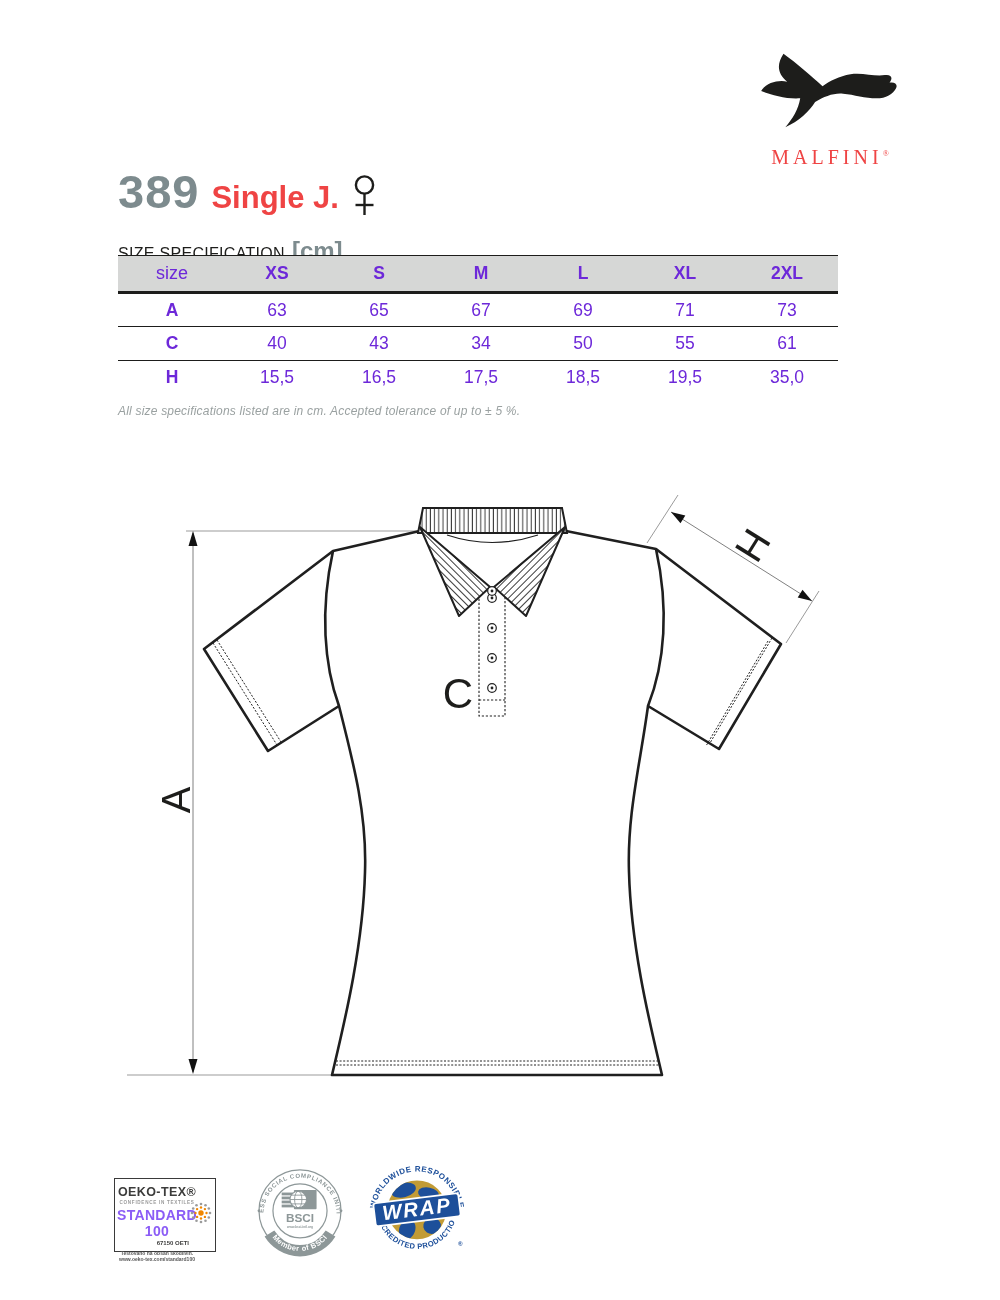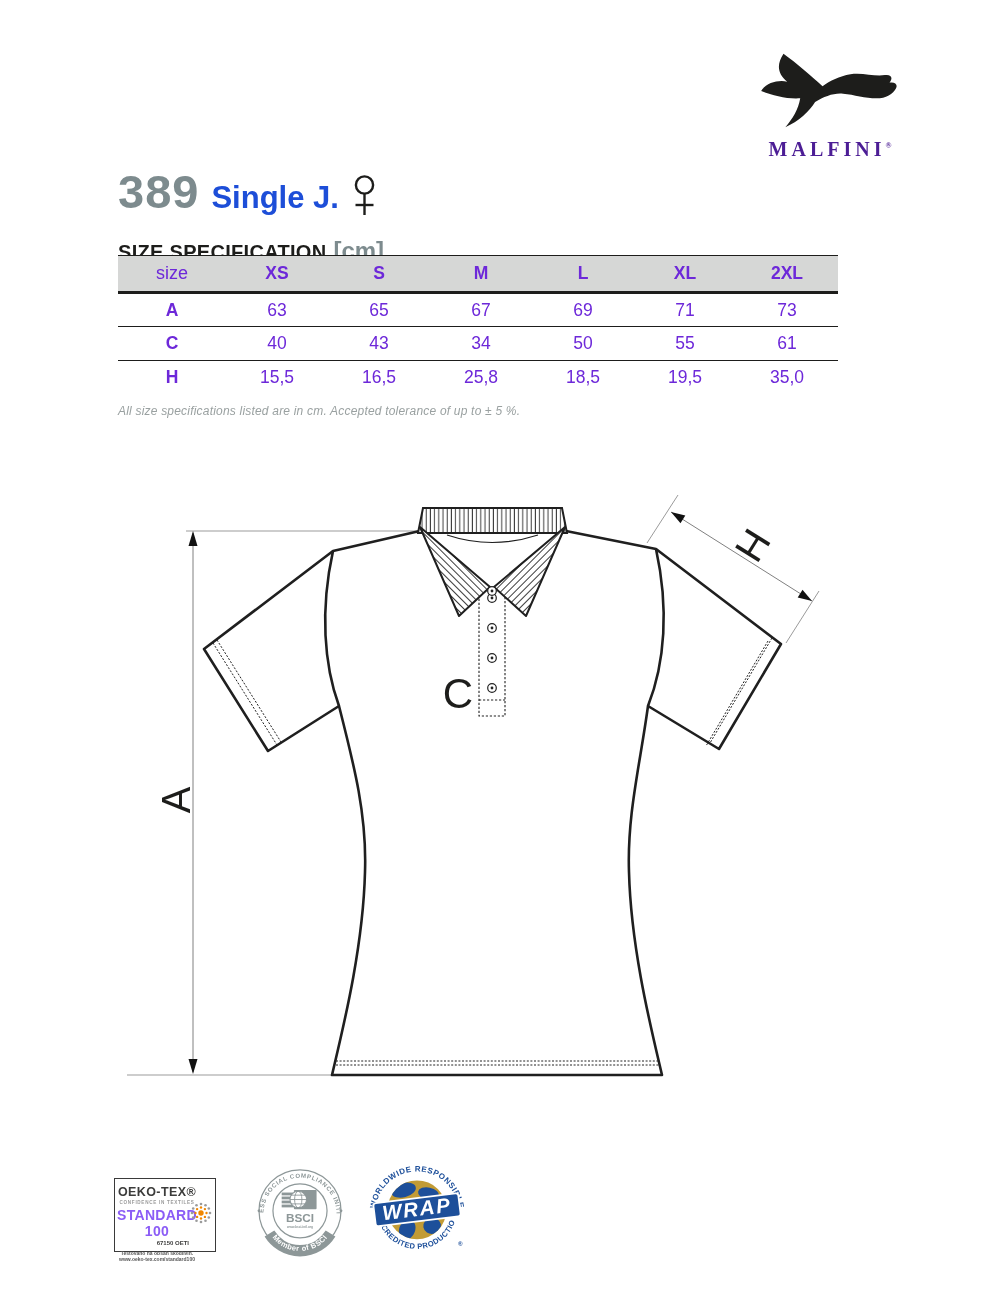--- a/index.html
+++ b/index.html
@@ -3,33 +3,33 @@
 <meta charset="utf-8">
 <style>
   * { margin:0; padding:0; box-sizing:border-box; }
   html,body { background:#ffffff; }
   body { font-family:"Liberation Sans", sans-serif; color:#1d1d1b; }
   .page { position:relative; width:1000px; height:1300px; background:#fff; overflow:hidden; }
 
   
   .brand { position:absolute; left:750px; top:50px; width:160px; text-align:center; }
   .brand svg { display:block; margin:0 auto; }
-  .wordmark { font-family:"Liberation Serif", serif; font-weight:700; font-size:20px;
-              letter-spacing:4px; color:#4c1d95; margin-top:8px; white-space:nowrap; }
+  .wordmark { font-family:"Liberation Serif", serif; font-weight:400; font-size:20px;
+              letter-spacing:4px; color:#ef4444; margin-top:16px; white-space:nowrap; }
   .wordmark sup { font-size:8px; letter-spacing:0; }
 
   
   .title-row { position:absolute; left:118px; top:164px; display:flex; align-items:baseline; gap:12px; }
   .code { font-size:47px; font-weight:800; color:#7d8b8e; letter-spacing:1px; }
-  .pname { font-size:31px; font-weight:700; color:#1d4ed8;margin-top:16px; }
+  .pname { font-size:31px; font-weight:700; color:#ef4444;margin-top:16px; }
   .gender { align-self:flex-end; margin-bottom:0px; }
 
   
   .sec-head { position:absolute; left:118px; top:237px; display:flex; align-items:baseline; }
-  .sec-title { font-size:20px; font-weight:700; letter-spacing:0.3px; }
+  .sec-title { font-size:16px; font-weight:400; letter-spacing:0.3px; }
   .sec-unit { font-size:24px; font-weight:700; color:#7d8b8e; margin-left:7px; }
 
   
   .size-table { position:absolute; left:118px; top:255px; width:720px; border-collapse:collapse;
                 font-size:17.5px; color:#6d28d9; }
   .size-table thead tr { background:#d6d7d6; border-top:1.2px solid #1d1d1b; border-bottom:3px solid #1d1d1b; }
   .size-table th, .size-table td { text-align:center; height:34px; padding:0; font-weight:400; }
   .size-table thead th { font-weight:700; height:37px; }
   .size-table thead th.size-label { font-weight:400; font-size:18px; }
   .size-table tbody th { font-weight:700; }
@@ -126,21 +126,21 @@
         <td>43</td>
         <td>34</td>
         <td>50</td>
         <td>55</td>
         <td>61</td>
       </tr>
       <tr>
         <th>H</th>
         <td>15,5</td>
         <td>16,5</td>
-        <td>25,8</td>
+        <td>17,5</td>
         <td>18,5</td>
         <td>19,5</td>
         <td>35,0</td>
       </tr>
     </tbody>
   </table>
 
   <div class="note">All size specifications listed are in cm. Accepted tolerance of up to ± 5 %.</div>
 
   <svg class="diagram" width="760" height="650" viewBox="100 478 760 650">

